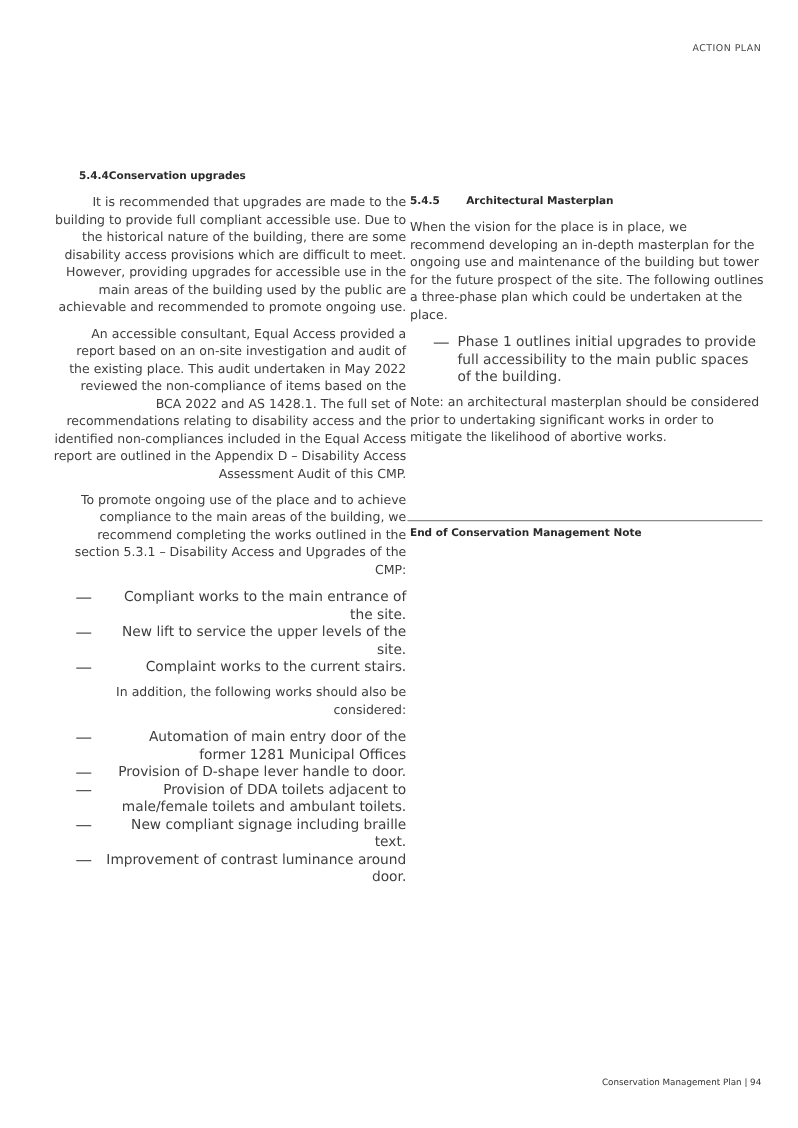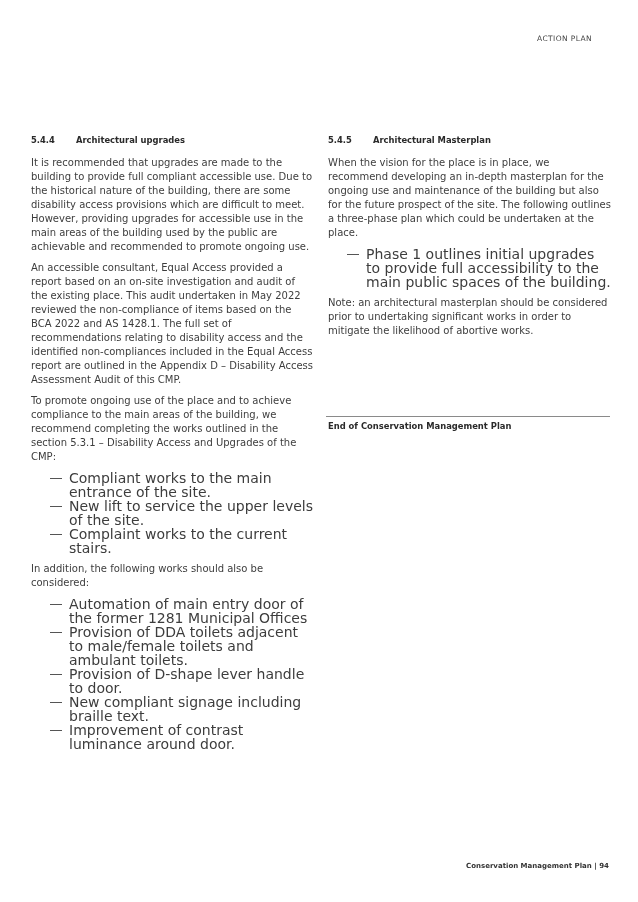--- a/index.html
+++ b/index.html
@@ -1,90 +1,90 @@
 <!DOCTYPE html>
 <html><head>
 <meta charset="utf-8">
 <style>
   html, body { margin: 0; padding: 0; }
   body {
     width: 638px; height: 902px; background: #ffffff; position: relative;
     font-family: "DejaVu Sans", sans-serif; color: #3a3a3a; overflow: hidden;
   }
   .header-label {
-    position: absolute; top: 34px; right: 46px;
+    position: absolute; top: 34px; right: 29px;
     font-size: 7.5px; letter-spacing: 0.4px; color: #444;
   }
   .col { position: absolute; top: 134px; }
-  .col-left { left: 31px; width: 283px; }
-  .col-right { left: 328px; width: 283px; }
+  .col-left { left: 42px; width: 283px; text-align: right; }
+  .col-right { left: 328px; width: 283px; margin-top: 20px; }
   .heading {
     font-size: 8.4px; font-weight: bold; color: #2a2a2a;
     margin: 0 0 10px 0; line-height: 12px; display: flex;
   }
   .heading .num { width: 45px; }
   p {
     font-size: 10px; line-height: 14px; margin: 0 0 7px 0; color: #3d3d3d;
   }
   ul { list-style: none; margin: 0 0 7px 0; padding: 0 0 0 19px; }
   li {
-    font-size: 14px; line-height: 14px; color: #3d3d3d;
+    font-size: 11px; line-height: 14px; color: #3d3d3d;
     position: relative; padding-left: 19px;
   }
   li .dash {
     position: absolute; left: 0; top: 7px; width: 12px; height: 1px; background: #555;
   }
   .rule {
     position: absolute; left: 326px; width: 284px; top: 416px; height: 1px; background: #8a8a8a;
   }
   .end-note {
     position: absolute; left: 328px; top: 420px;
     font-size: 8.4px; font-weight: bold; color: #2a2a2a; line-height: 12px;
   }
   .footer {
     position: absolute; right: 29px; top: 862px;
-    font-size: 7px; font-weight: bold; color: #333;
+    font-size: 7px; font-weight: normal; color: #333;
   }
 </style>
 </head>
 <body>
 
 <div class="header-label">ACTION PLAN</div>
 
 <div class="col col-left">
   <div class="heading">
     <span class="num">5.4.4</span>
-    <span>Architectural upgrades</span>
+    <span>Conservation upgrades</span>
   </div>
   <p>It is recommended that upgrades are made to the building to provide full compliant accessible use. Due to the historical nature of the building, there are some disability access provisions which are difficult to meet. However, providing upgrades for accessible use in the main areas of the building used by the public are achievable and recommended to promote ongoing use.</p>
   <p>An accessible consultant, Equal Access provided a report based on an on-site investigation and audit of the existing place. This audit undertaken in May 2022 reviewed the non-compliance of items based on the BCA 2022 and AS 1428.1. The full set of recommendations relating to disability access and the identified non-compliances included in the Equal Access report are outlined in the Appendix D – Disability Access Assessment Audit of this CMP.</p>
   <p>To promote ongoing use of the place and to achieve compliance to the main areas of the building, we recommend completing the works outlined in the section 5.3.1 – Disability Access and Upgrades of the CMP:</p>
   <ul>
     <li><span class="dash"></span><span>Compliant works to the main entrance of the site.</span></li>
     <li><span class="dash"></span><span>New lift to service the upper levels of the site.</span></li>
     <li><span class="dash"></span><span>Complaint works to the current stairs.</span></li>
   </ul>
   <p>In addition, the following works should also be considered:</p>
   <ul>
     <li><span class="dash"></span><span>Automation of main entry door of the former 1281 Municipal Offices</span></li>
+    <li><span class="dash"></span><span>Provision of D-shape lever handle to door.</span></li>
     <li><span class="dash"></span><span>Provision of DDA toilets adjacent to male/female toilets and ambulant toilets.</span></li>
-    <li><span class="dash"></span><span>Provision of D-shape lever handle to door.</span></li>
     <li><span class="dash"></span><span>New compliant signage including braille text.</span></li>
     <li><span class="dash"></span><span>Improvement of contrast luminance around door.</span></li>
   </ul>
 </div>
 
 <div class="col col-right">
   <div class="heading">
     <span class="num">5.4.5</span>
     <span>Architectural Masterplan</span>
   </div>
-  <p>When the vision for the place is in place, we recommend developing an in-depth masterplan for the ongoing use and maintenance of the building but also for the future prospect of the site. The following outlines a three-phase plan which could be undertaken at the place.</p>
+  <p>When the vision for the place is in place, we recommend developing an in-depth masterplan for the ongoing use and maintenance of the building but tower for the future prospect of the site. The following outlines a three-phase plan which could be undertaken at the place.</p>
   <ul>
     <li><span class="dash"></span><span>Phase 1 outlines initial upgrades to provide full accessibility to the main public spaces of the building.</span></li>
   </ul>
   <p>Note: an architectural masterplan should be considered prior to undertaking significant works in order to mitigate the likelihood of abortive works.</p>
 </div>
 
 <div class="rule"></div>
-<div class="end-note">End of Conservation Management Plan</div>
+<div class="end-note">End of Conservation Management Note</div>
 
 <div class="footer">Conservation Management Plan | 94</div>
 
 </body></html>

